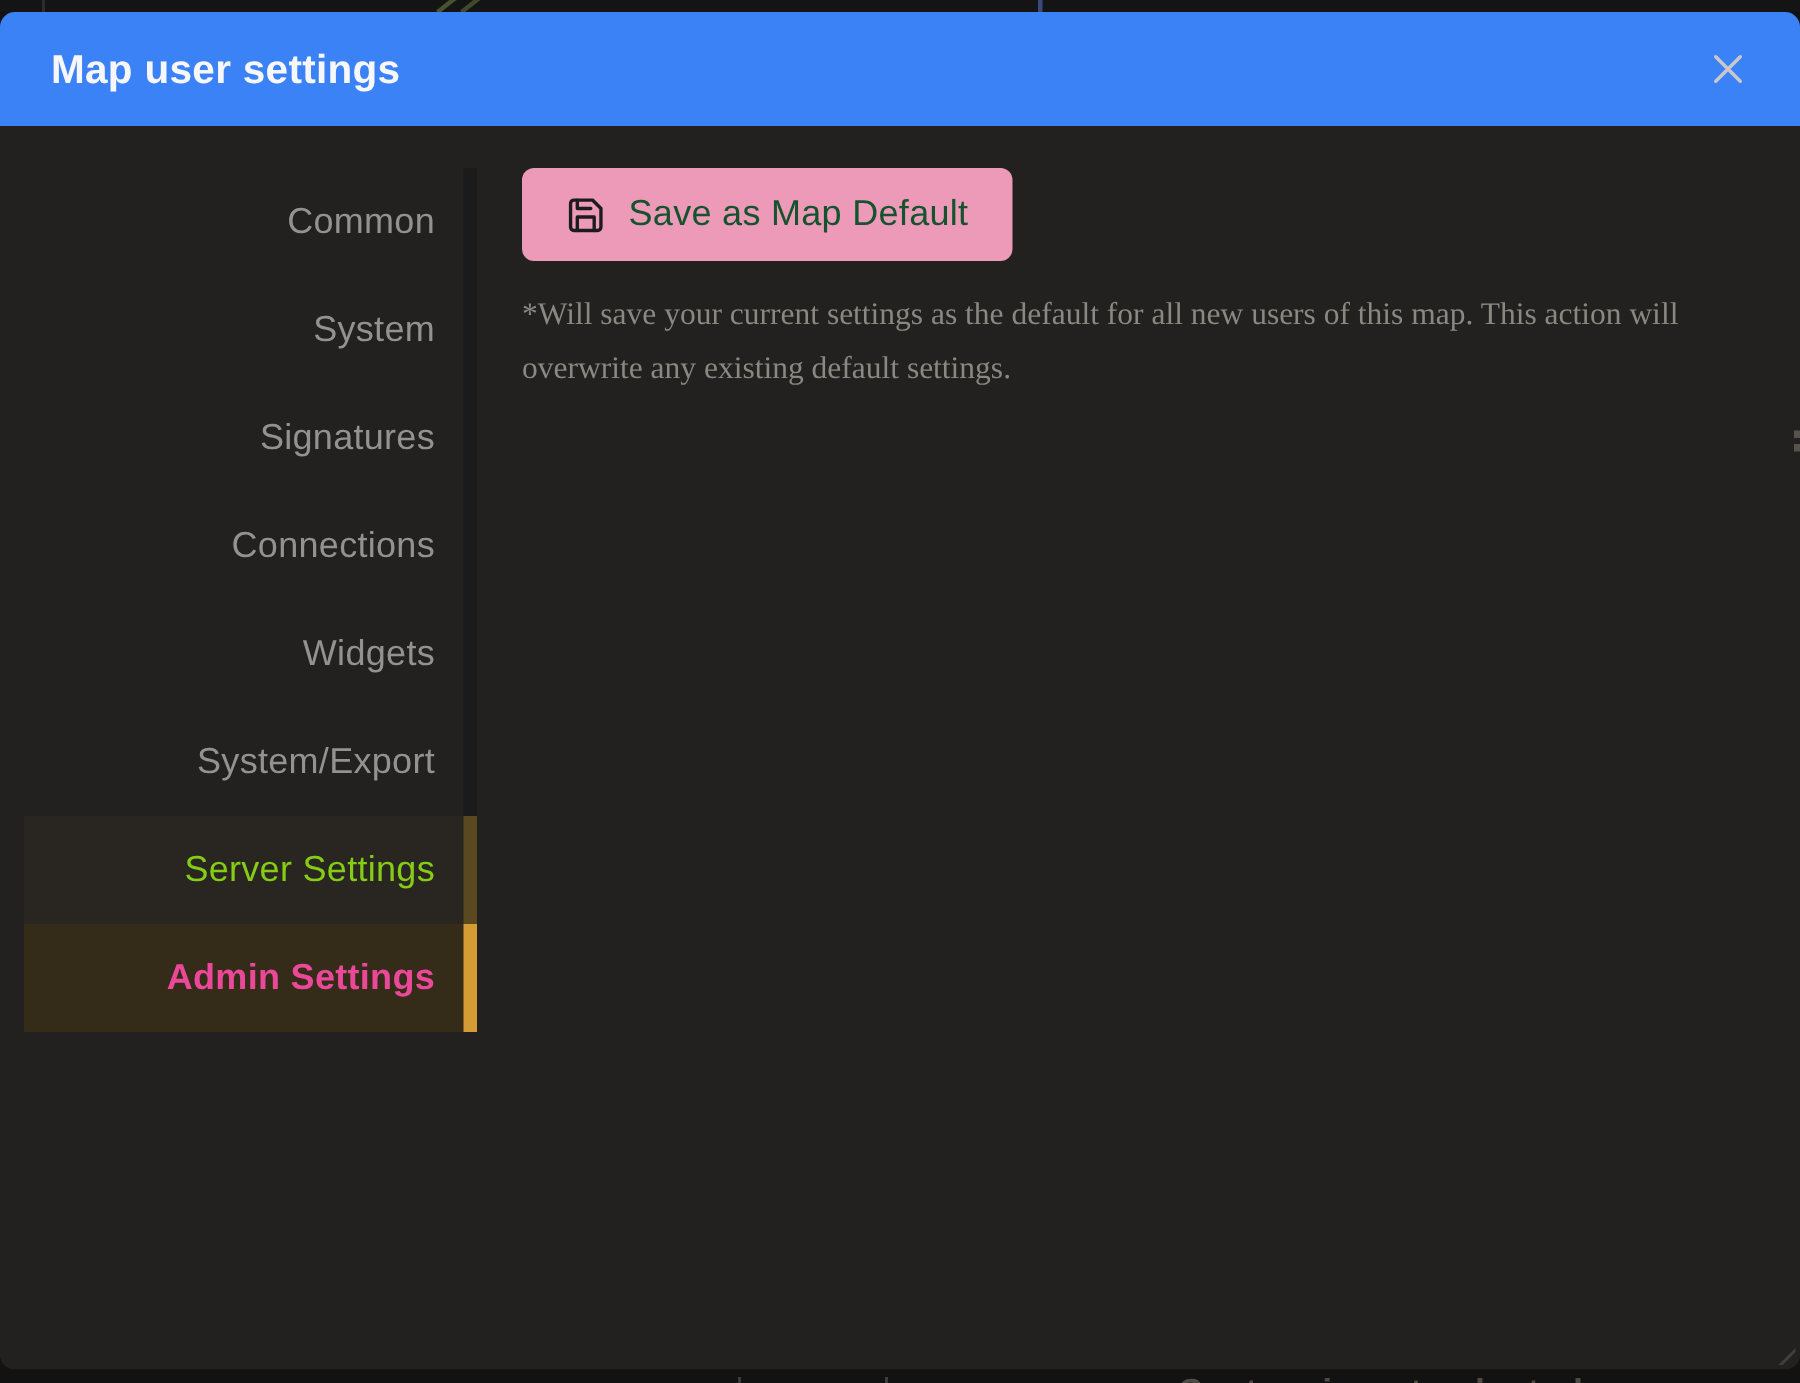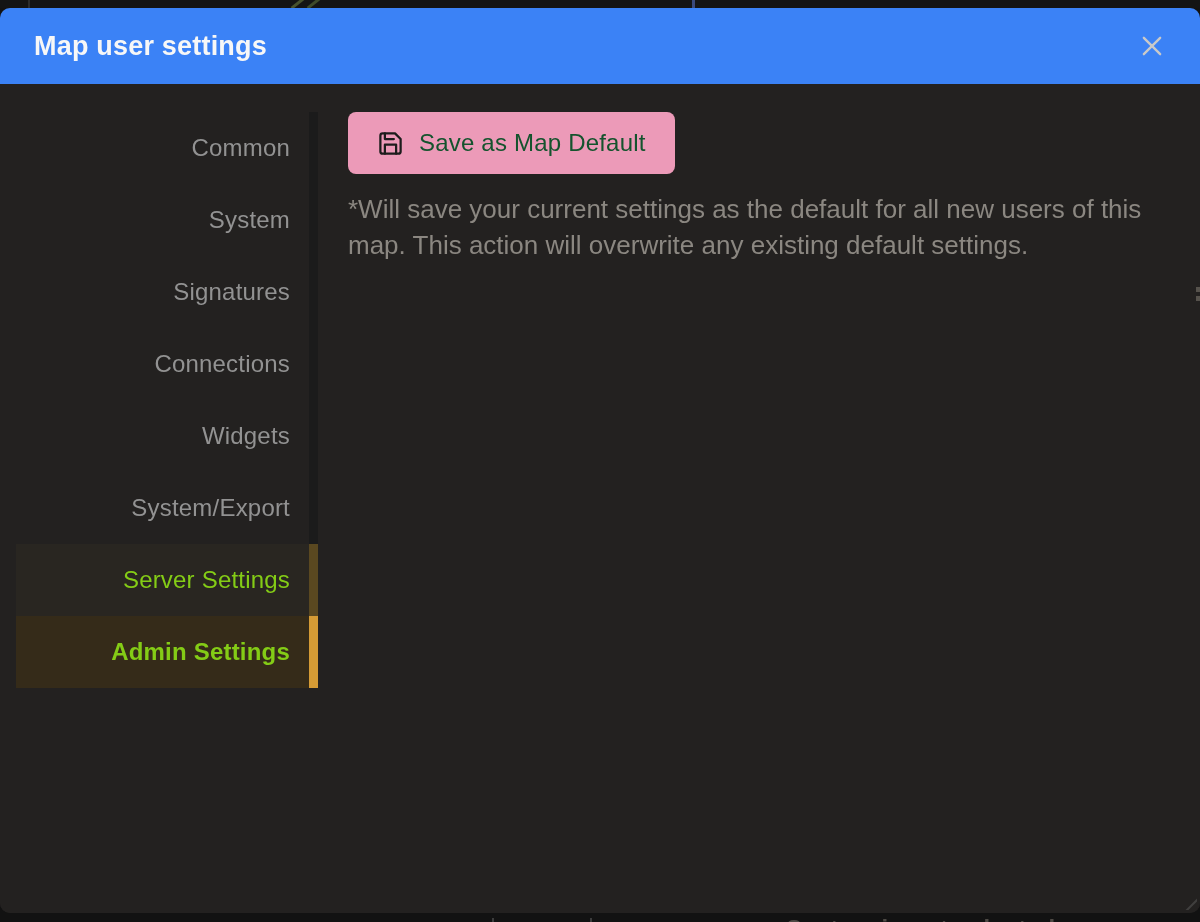--- a/index.html
+++ b/index.html
@@ -87,21 +87,21 @@
     font-size: 24px; color: #929292; letter-spacing: 0.2px;
   }
   .indicator {
     position: absolute; right: 0; top: 0; bottom: 0; width: 9px; background: transparent;
   }
   .side-item.state-highlighted { background: #292621; }
   .side-item.state-highlighted .indicator { background: #5a4820; }
   .side-item.state-highlighted .side-label { color: #84cc16; }
   .side-item.state-active { background: #352b19; }
   .side-item.state-active .indicator { background: #d59b35; }
-  .side-item.state-active .side-label { color: #84cc16; font-weight: 700; }
+  .side-item.state-active .side-label { color: #ec4899; font-weight: 700; }
 
   
   .content {
     position: absolute; left: 348px; top: 28px; right: 40px;
   }
   .save-btn {
     display: inline-flex; align-items: center; gap: 15px;
     height: 62px; padding: 0 29px;
     background: #ec9ab8; color: #14532d;
     border: none; border-radius: 8px; cursor: pointer;
@@ -109,21 +109,21 @@
     font-size: 24px; font-weight: 400; letter-spacing: 0.2px;
   }
   .save-btn svg {
     width: 27px; height: 27px;
     stroke: #1d1c1c; stroke-width: 2; fill: none;
     stroke-linecap: round; stroke-linejoin: round;
   }
   .note {
     margin-top: 17px;
     max-width: 810px;
-    font-size: 26px; line-height: 36px; color: #8b8781;
+    font-size: 21px; line-height: 36px; color: #8b8781; font-family: Liberation Serif, serif;
   }
 
   .resize-grip {
     position: absolute; right: 3px; bottom: 3px; width: 12px; height: 12px;
     overflow: hidden; cursor: nwse-resize;
   }
   .resize-grip::before {
     content: ""; position: absolute; left: -2px; top: 6px;
     width: 18px; height: 2px; background: #403f3e;
     transform: rotate(-45deg);

